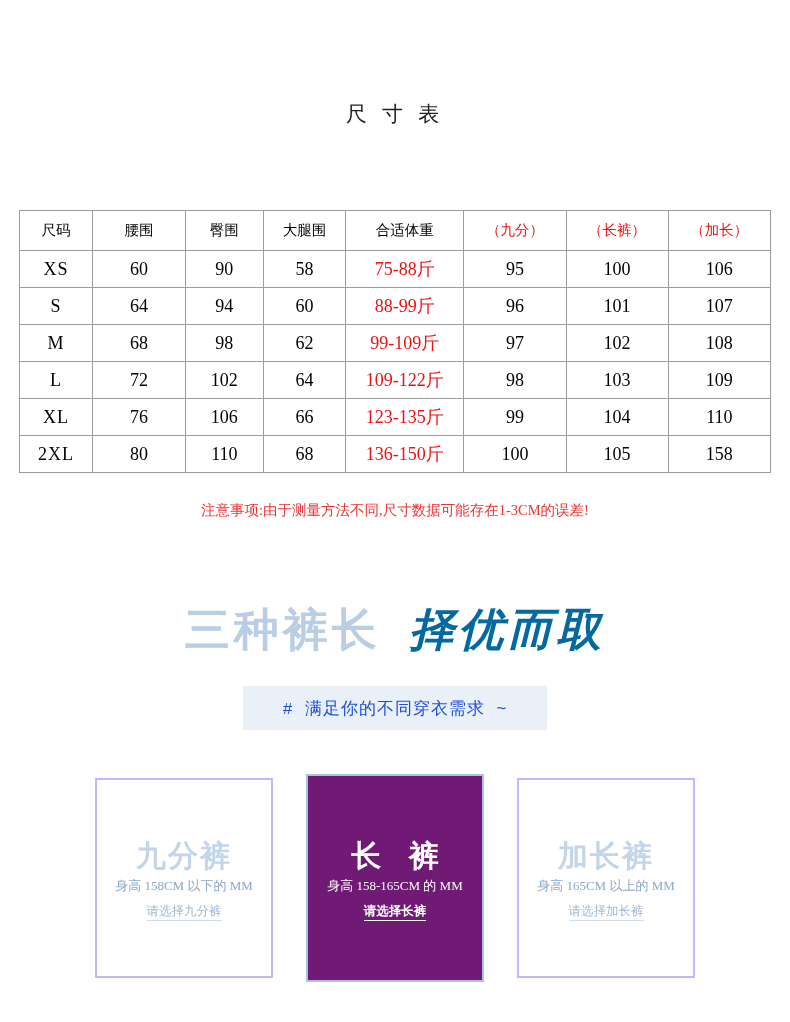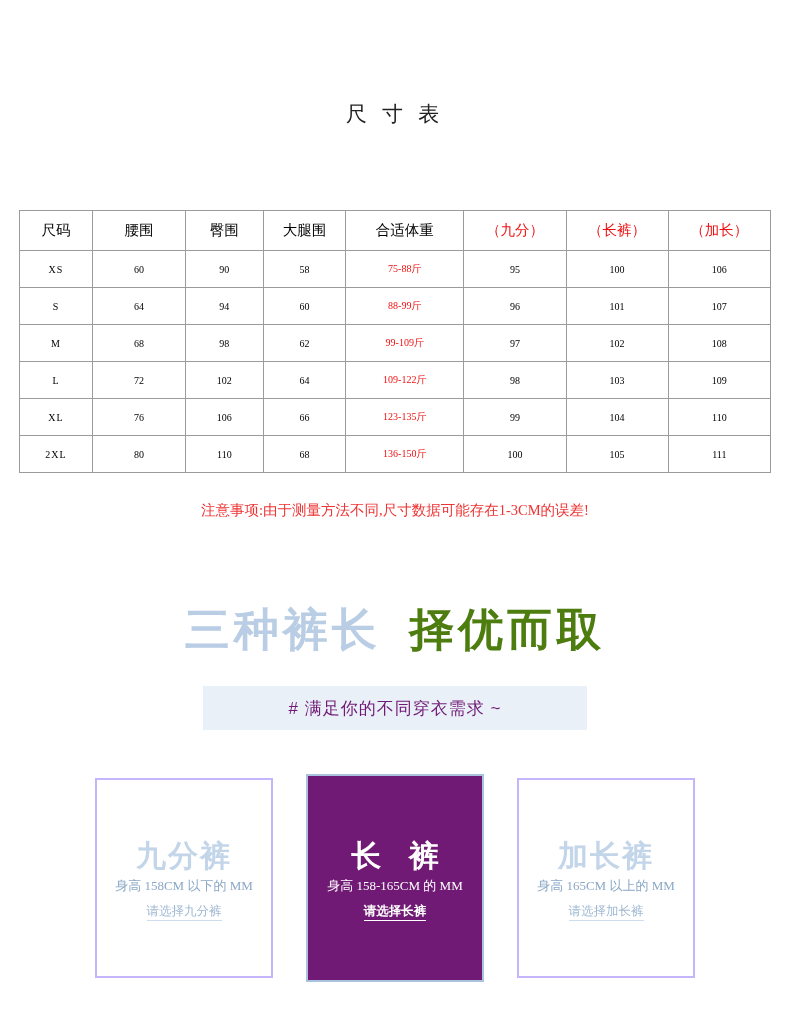--- a/index.html
+++ b/index.html
@@ -35,21 +35,21 @@
   table.size-table {
     border-collapse: collapse;
     width: 100%;
     table-layout: fixed;
   }
   table.size-table td, table.size-table th {
     border: 1px solid #9b9b9b;
     height: 34px;
     text-align: center;
     vertical-align: middle;
-    font-size: 10px;
+    font-size: 18px;
     font-weight: normal;
     font-family: "Liberation Serif", serif;
   }
   table.size-table thead th {
     font-size: 14.5px;
     height: 37px;
   }
   .col-code   { width: 9.7%; }
   .col-waist  { width: 12.4%; }
   .col-hip    { width: 10.3%; }
@@ -77,39 +77,40 @@
   }
   .headline .light {
     font-size: 45px;
     color: #b9cde4;
     letter-spacing: 4px;
     font-weight: bold;
     font-family: "Liberation Serif", serif;
   }
   .headline .dark {
     font-size: 45px;
-    color: #4d7c0f;
+    color: #0369a1;
     letter-spacing: 4px;
     font-weight: bold;
     margin-left: 24px;
     font-family: "Liberation Serif", serif;
+    font-style: italic;
   }
 
   .subbar {
     margin: 26px auto 0 auto;
-    width: 384px;
+    width: 304px;
     height: 44px;
     background: #e9f0f8;
     display: flex;
     align-items: center;
     justify-content: center;
-    color: #701a75;
+    color: #1d4ed8;
     font-size: 17px;
     letter-spacing: 1px;
-    font-family: Liberation Sans, sans-serif;
+    font-family: Liberation Mono, monospace;
   }
 
   
   .cards {
     margin: 48px auto 0 auto;
     width: 600px;
     display: flex;
     justify-content: space-between;
     align-items: flex-start;
   }
@@ -246,21 +247,21 @@
         <td>110</td>
       </tr>
       <tr>
         <td class="cell-code">2XL</td>
         <td>80</td>
         <td>110</td>
         <td>68</td>
         <td class="cell-red">136-150斤</td>
         <td>100</td>
         <td>105</td>
-        <td>111</td>
+        <td>158</td>
       </tr>
     </tbody>
   </table>
 </div>
 
 <div class="note">注意事项:由于测量方法不同,尺寸数据可能存在1-3CM的误差!</div>
 
 <div class="headline">
   <span class="light">三种裤长</span>
   <span class="dark">择优而取</span>

